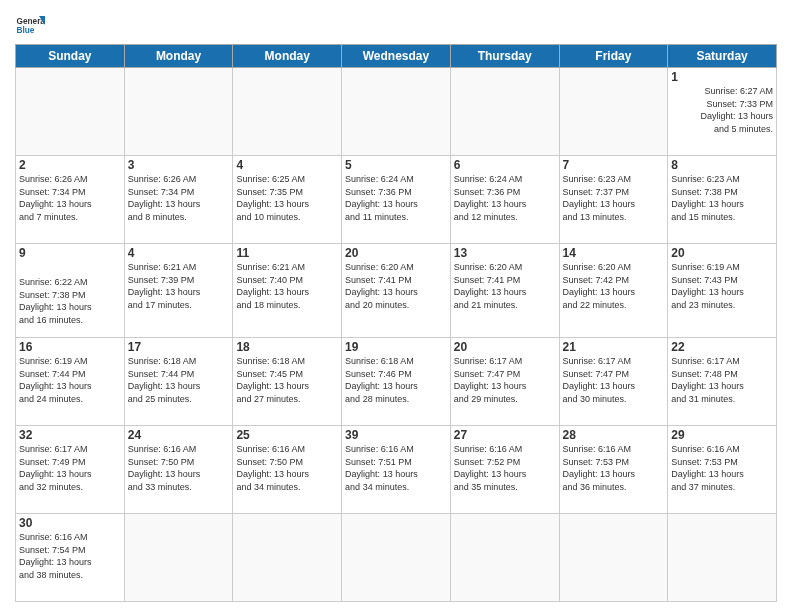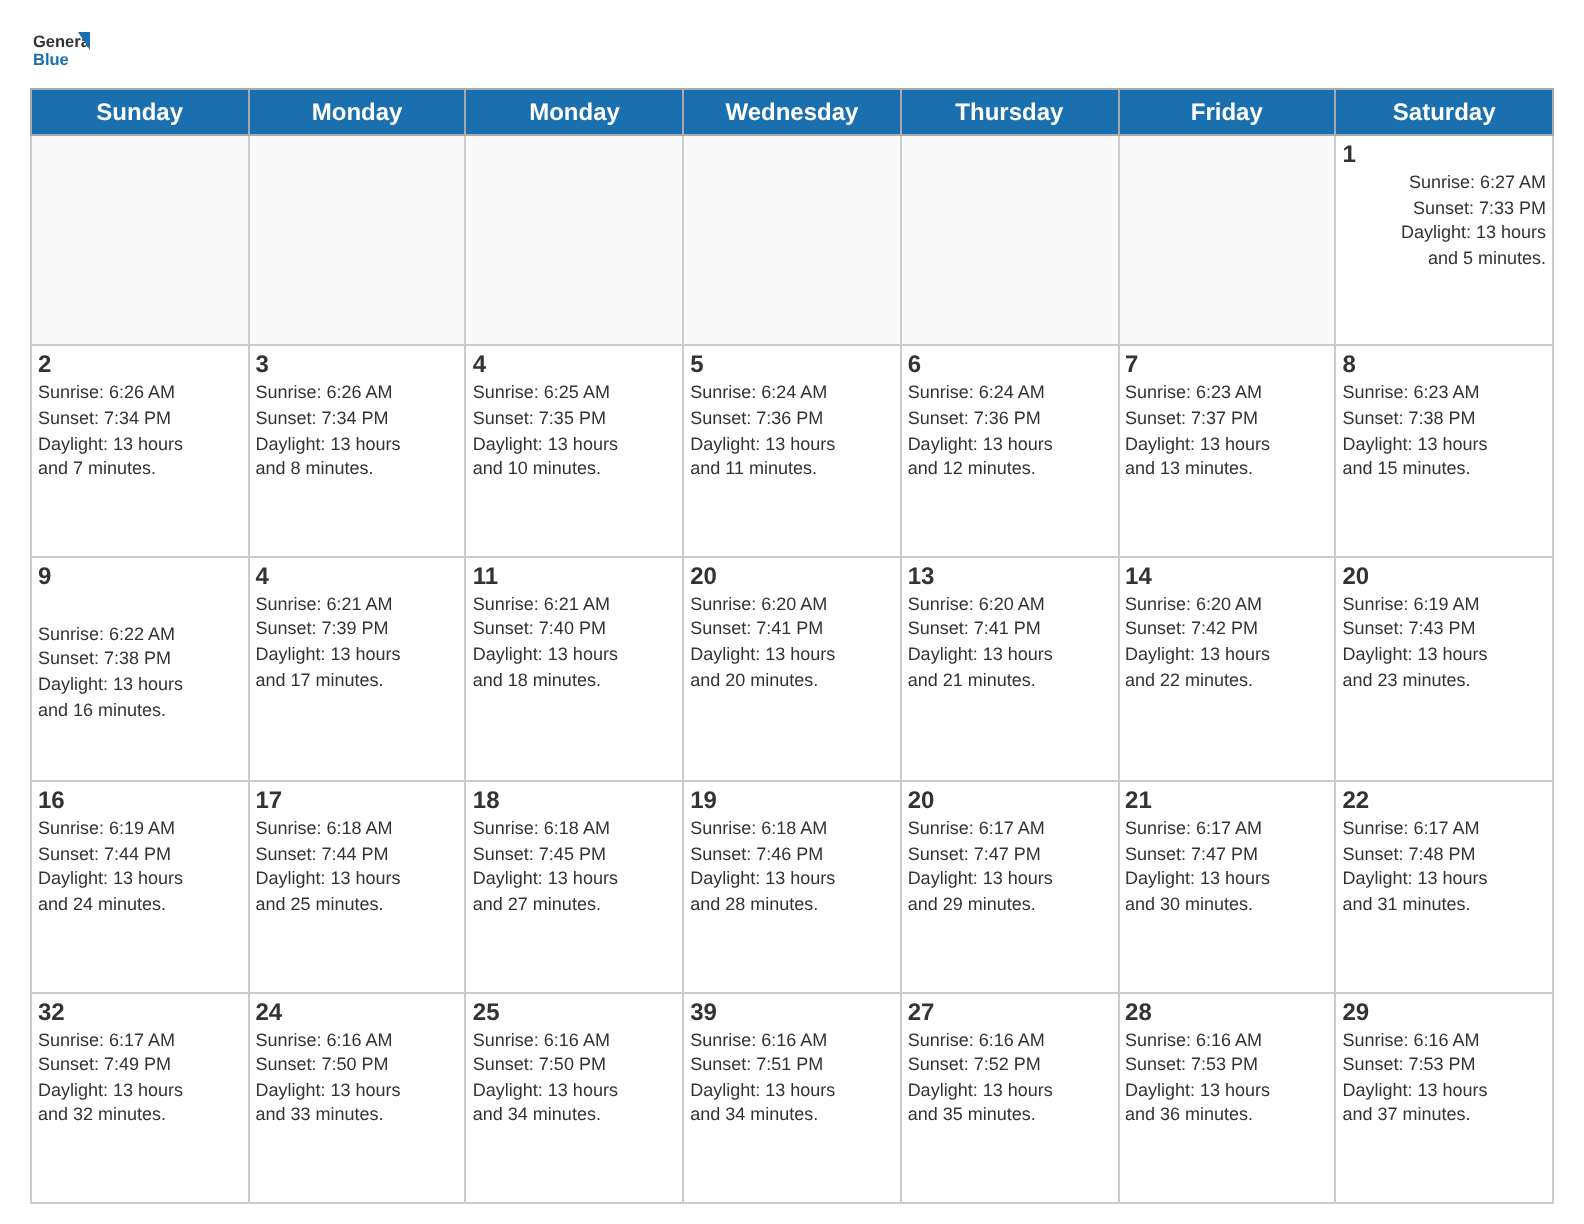--- a/index.html
+++ b/index.html
@@ -325,15 +325,30 @@
 and 36 minutes.</div>
           </td>
           <td>
             <span class="day-number">29</span>
             <div class="day-info" style="white-space: pre-line;">Sunrise: 6:16 AM
 Sunset: 7:53 PM
 Daylight: 13 hours
 and 37 minutes.</div>
           </td>
         </tr>
+        <tr>
+          <td>
+            <span class="day-number">30</span>
+            <div class="day-info" style="white-space: pre-line;">Sunrise: 6:16 AM
+Sunset: 7:54 PM
+Daylight: 13 hours
+and 38 minutes.</div>
+          </td>
+          <td class="empty-cell"></td>
+          <td class="empty-cell"></td>
+          <td class="empty-cell"></td>
+          <td class="empty-cell"></td>
+          <td class="empty-cell"></td>
+          <td class="empty-cell"></td>
+        </tr>
       </tbody>
   </table>
 </div>
 
 </body></html>

